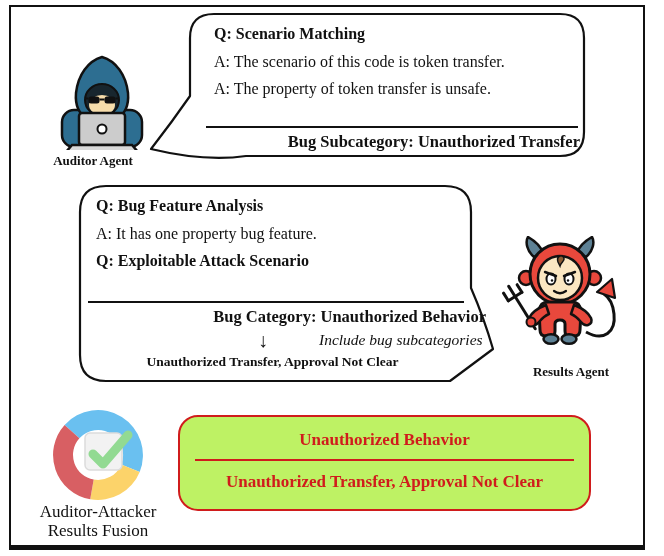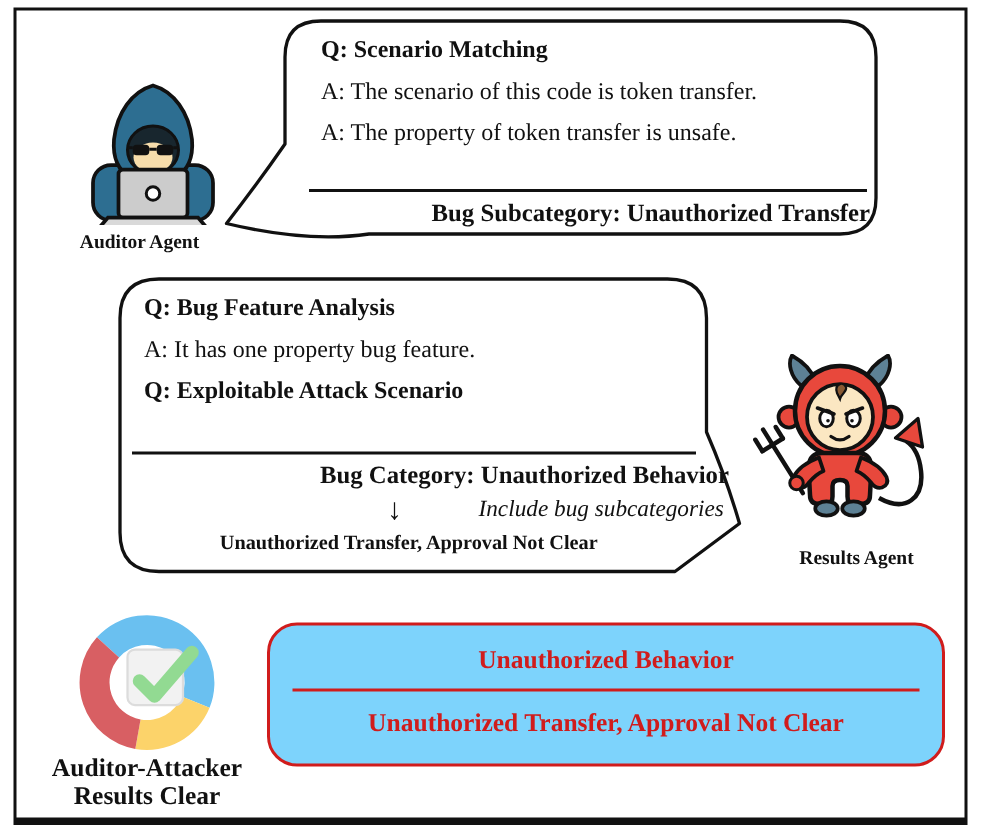--- a/index.html
+++ b/index.html
@@ -13,23 +13,23 @@
   .bubble-layer{position:absolute;left:0;top:0;width:664px;height:556px;}
   .qa{font-size:16px;line-height:27.5px;white-space:nowrap;}
   .qa .q{font-weight:bold;}
   .divider{border-top:2px solid #111;height:0;}
   .conclusion{font-weight:bold;font-size:16.5px;text-align:right;white-space:nowrap;}
   .arrow-row{display:flex;align-items:center;gap:7px;}
   .arrow-glyph{font-weight:bold;font-size:20px;line-height:20px;}
   .arrow-note{font-style:italic;font-size:15.5px;white-space:nowrap;margin-left:44px;}
   .subcats{font-weight:bold;font-size:13.5px;text-align:center;white-space:nowrap;}
   .agent-label{font-weight:bold;font-size:13px;text-align:center;white-space:nowrap;}
-  .fusion-label{font-weight:bold;font-size:17px;text-align:center;line-height:19px;}
+  .fusion-label{font-weight:normal;font-size:17px;text-align:center;line-height:19px;}
   .result-box{position:absolute;left:178px;top:415px;width:409px;height:92px;
-    border:2.5px solid #d01c1c;border-radius:20px;background:#7dd3fc;padding-left:39px;}
+    border:2.5px solid #d01c1c;border-radius:20px;background:#bef264;}
   .result-title{position:absolute;left:0;top:13px;width:100%;text-align:center;
     font-weight:bold;font-size:17px;color:#d01c1c;white-space:nowrap;}
   .result-divider{position:absolute;left:15px;right:15px;top:42px;border-top:2px solid #d01c1c;height:0;}
   .result-sub{position:absolute;left:0;top:55px;width:100%;text-align:center;
     font-weight:bold;font-size:17px;color:#d01c1c;white-space:nowrap;}
 </style>
 </head>
 <body>
 
 <div class="canvas">
@@ -122,21 +122,21 @@
   <svg class="abs" style="left:48px;top:405px;" width="100" height="100" viewBox="0 0 100 100">
     <path d="M 16.6,19.9 A 45,45 0 0 1 91.7,66.9 L 73.2,59.4 A 25,25 0 0 0 31.4,33.3 Z" fill="#6ac0f0"></path>
     <path d="M 91.7,66.9 A 45,45 0 0 1 42.2,94.3 L 45.7,74.6 A 25,25 0 0 0 73.2,59.4 Z" fill="#fcd36a"></path>
     <path d="M 42.2,94.3 A 45,45 0 0 1 16.6,19.9 L 31.4,33.3 A 25,25 0 0 0 45.7,74.6 Z" fill="#d85f63"></path>
     <rect x="37" y="28" width="37" height="37" rx="5" fill="#f2f2f2" stroke="#dcdcdc" stroke-width="1.5"></rect>
     <path d="M 45,49 L 55,59 L 80,30" fill="none" stroke="#92da92" stroke-width="9" stroke-linecap="round" stroke-linejoin="round"></path>
   </svg>
 
   <div class="abs fusion-label" style="left:17px;top:502px;width:162px;">
     <div>Auditor-Attacker</div>
-    <div>Results Clear</div>
+    <div>Results Fusion</div>
   </div>
 
   <div class="result-box">
     <div class="result-title">Unauthorized Behavior</div>
     <div class="result-divider"></div>
     <div class="result-sub">Unauthorized Transfer, Approval Not Clear</div>
   </div>
 
 </div>
 

